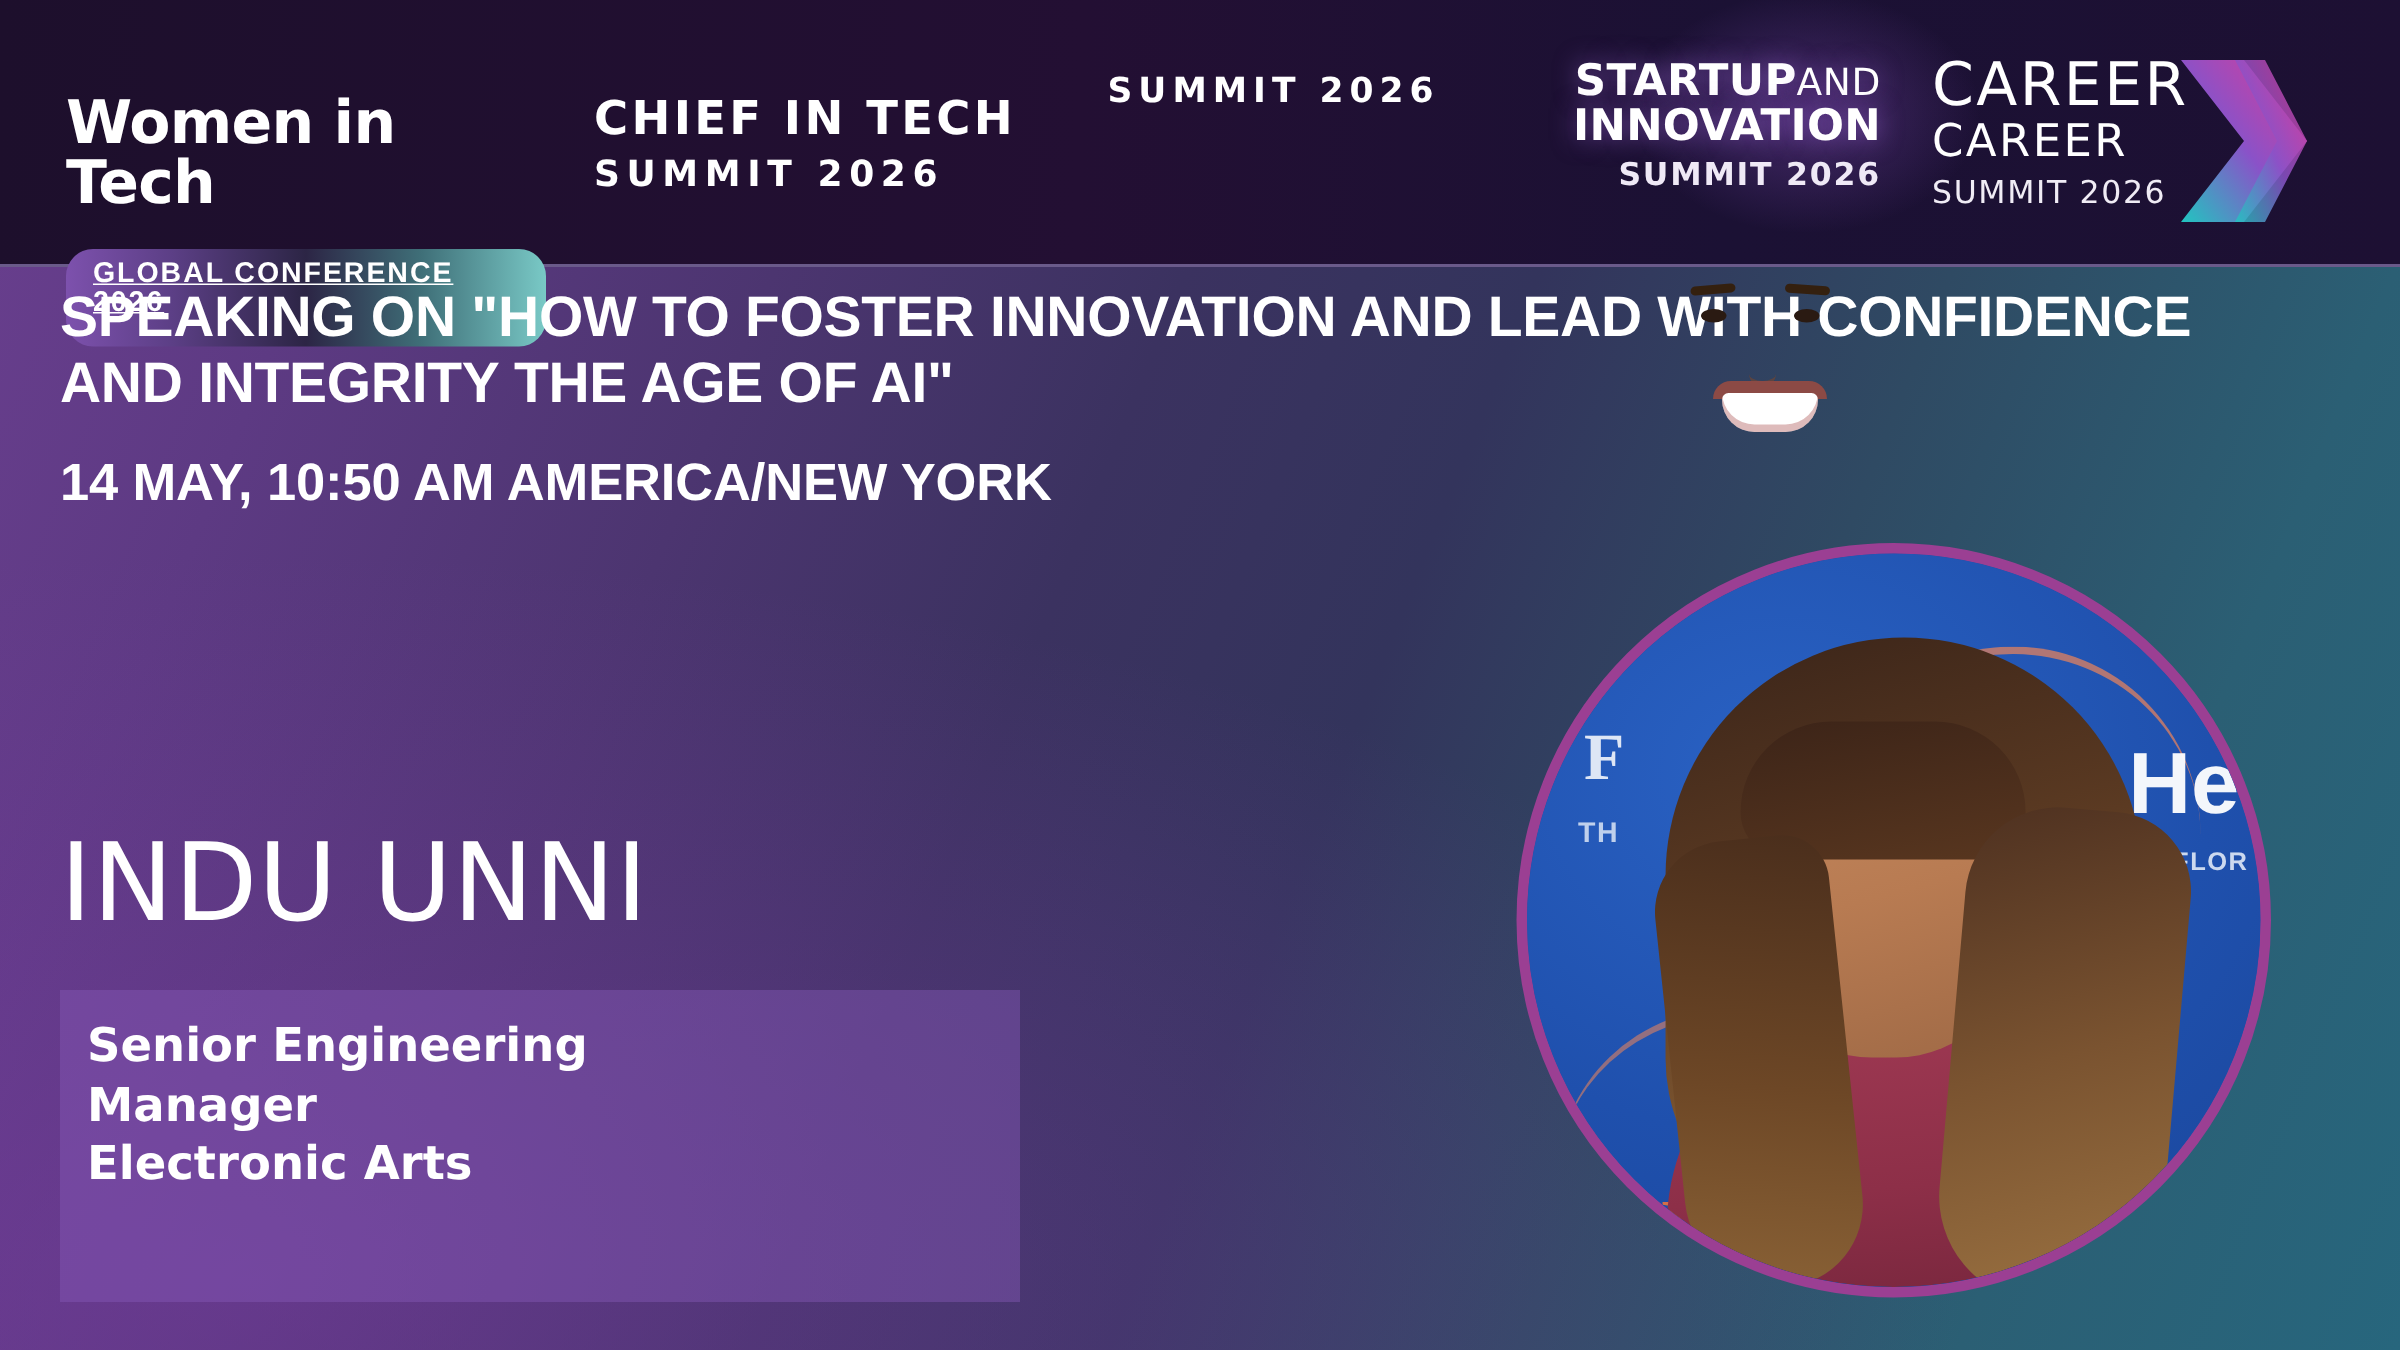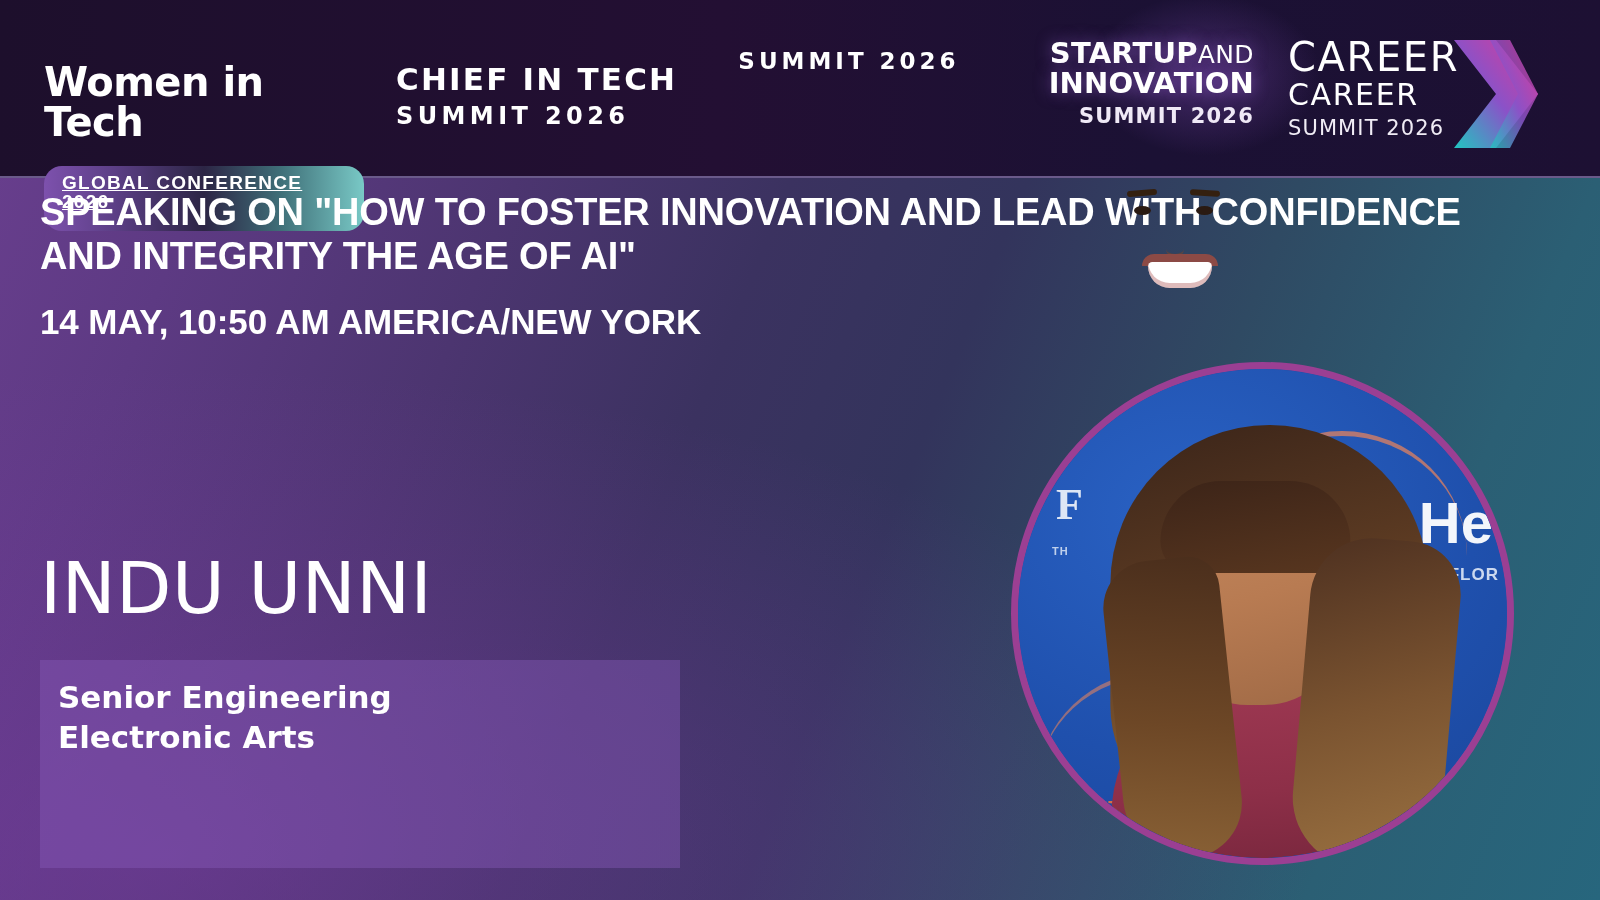--- a/index.html
+++ b/index.html
@@ -193,21 +193,21 @@
     border-radius: 50% / 100% 100% 0 0;
   }
   .p-logo-arc2 {
     position: absolute; left: 20px; bottom: 72px;
     width: 240px; height: 110px;
     border-top: 5px solid rgba(225,130,95,0.6);
     border-radius: 50% / 100% 100% 0 0;
   }
   .p-logo-l { position: absolute; left: 38px; top: 110px; color: #fff; font-size: 44px;
               font-weight: 700; font-family: "Liberation Serif", serif; opacity: 0.85; }
-  .p-logo-lsub { position: absolute; left: 34px; top: 176px; color: #dbe5f5; font-size: 11px;
+  .p-logo-lsub { position: absolute; left: 34px; top: 176px; color: #dbe5f5; font-size: 19px;
                  font-weight: 700; letter-spacing: 1px; opacity: 0.85; }
   .p-uf { position: absolute; left: 52px; bottom: 10px; color: #e8743c; font-size: 52px;
           font-weight: 700; font-family: "Liberation Serif", serif; opacity: 0.9; }
 
   
   .p-torso {
     position: absolute; left: 50%; bottom: -30px;
     width: 330px; height: 220px;
     transform: translateX(-46%);
     background: linear-gradient(175deg, #a13a54 0%, #8d2f48 55%, #72243a 100%);
@@ -334,20 +334,21 @@
     </div>
   </div>
 
   <div class="headline">SPEAKING ON "HOW TO FOSTER INNOVATION AND LEAD WITH CONFIDENCE AND INTEGRITY THE AGE OF AI"</div>
   <div class="subhead">14 MAY, 10:50 AM AMERICA/NEW YORK</div>
 
   <div class="speaker-name">INDU UNNI</div>
 
   <div class="speaker-panel">
     <div>Senior Engineering</div>
+    <div>Manager</div>
     <div>Electronic Arts</div>
   </div>
 
   <div class="portrait">
     <div class="p-inner">
       <div class="p-backdrop"></div>
       <div class="p-logo-arc"></div>
       <div class="p-logo-arc2"></div>
       <div class="p-logo-h">He</div>
       <div class="p-logo-sub">Y OF FLOR</div>

